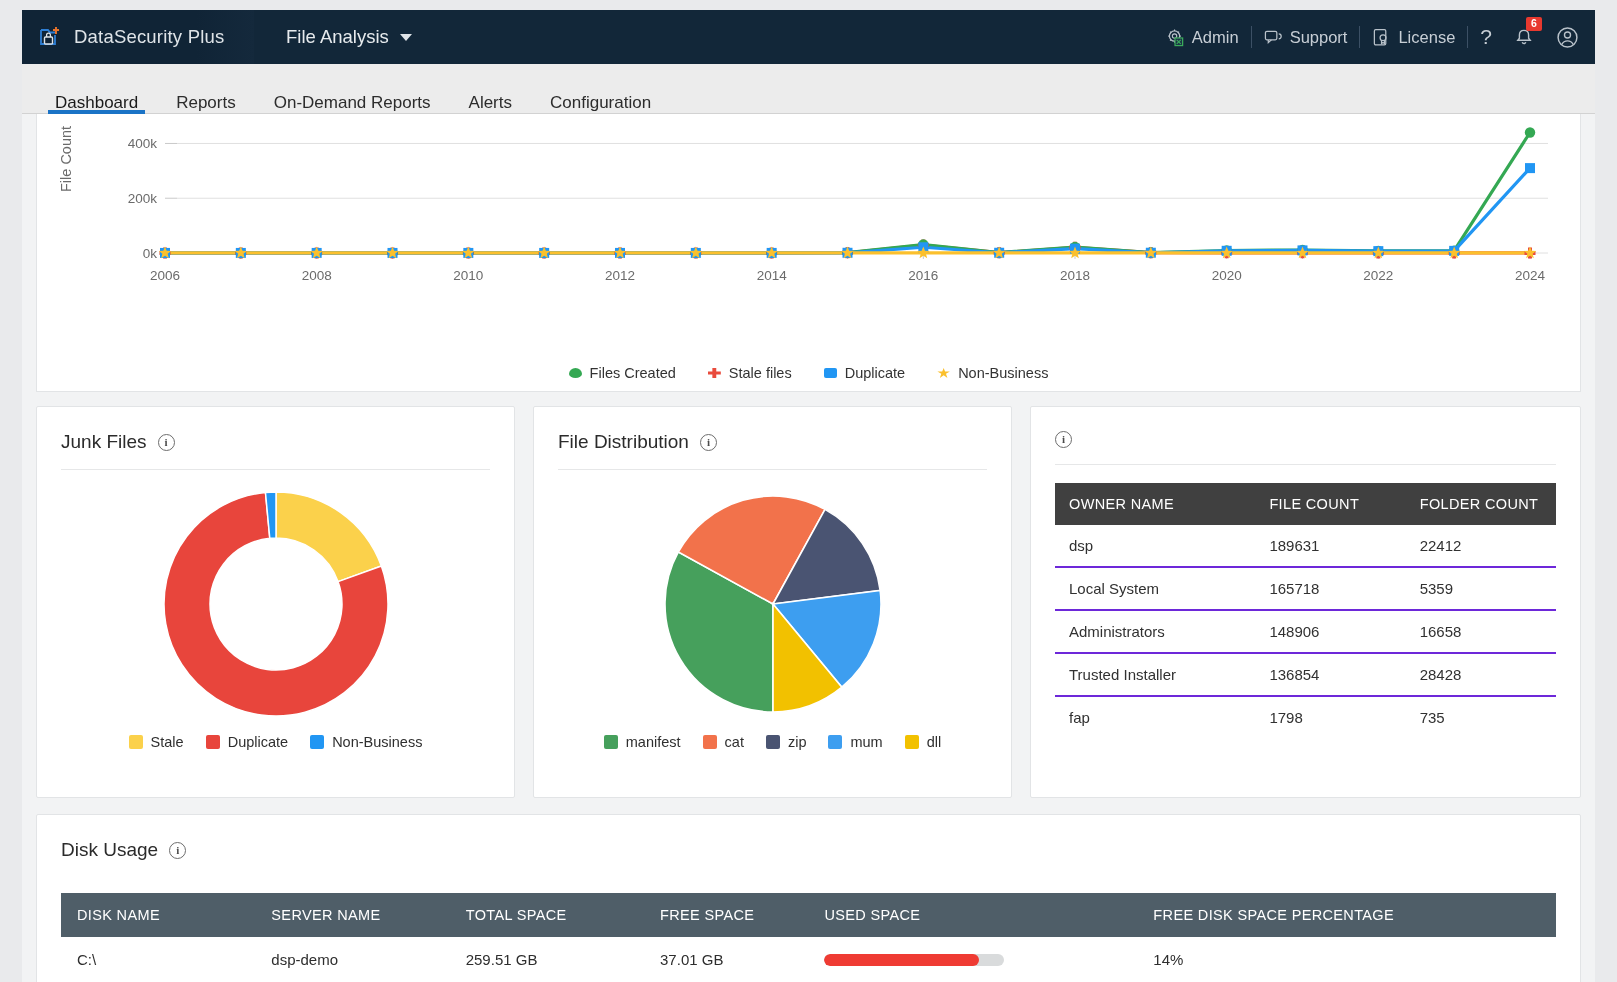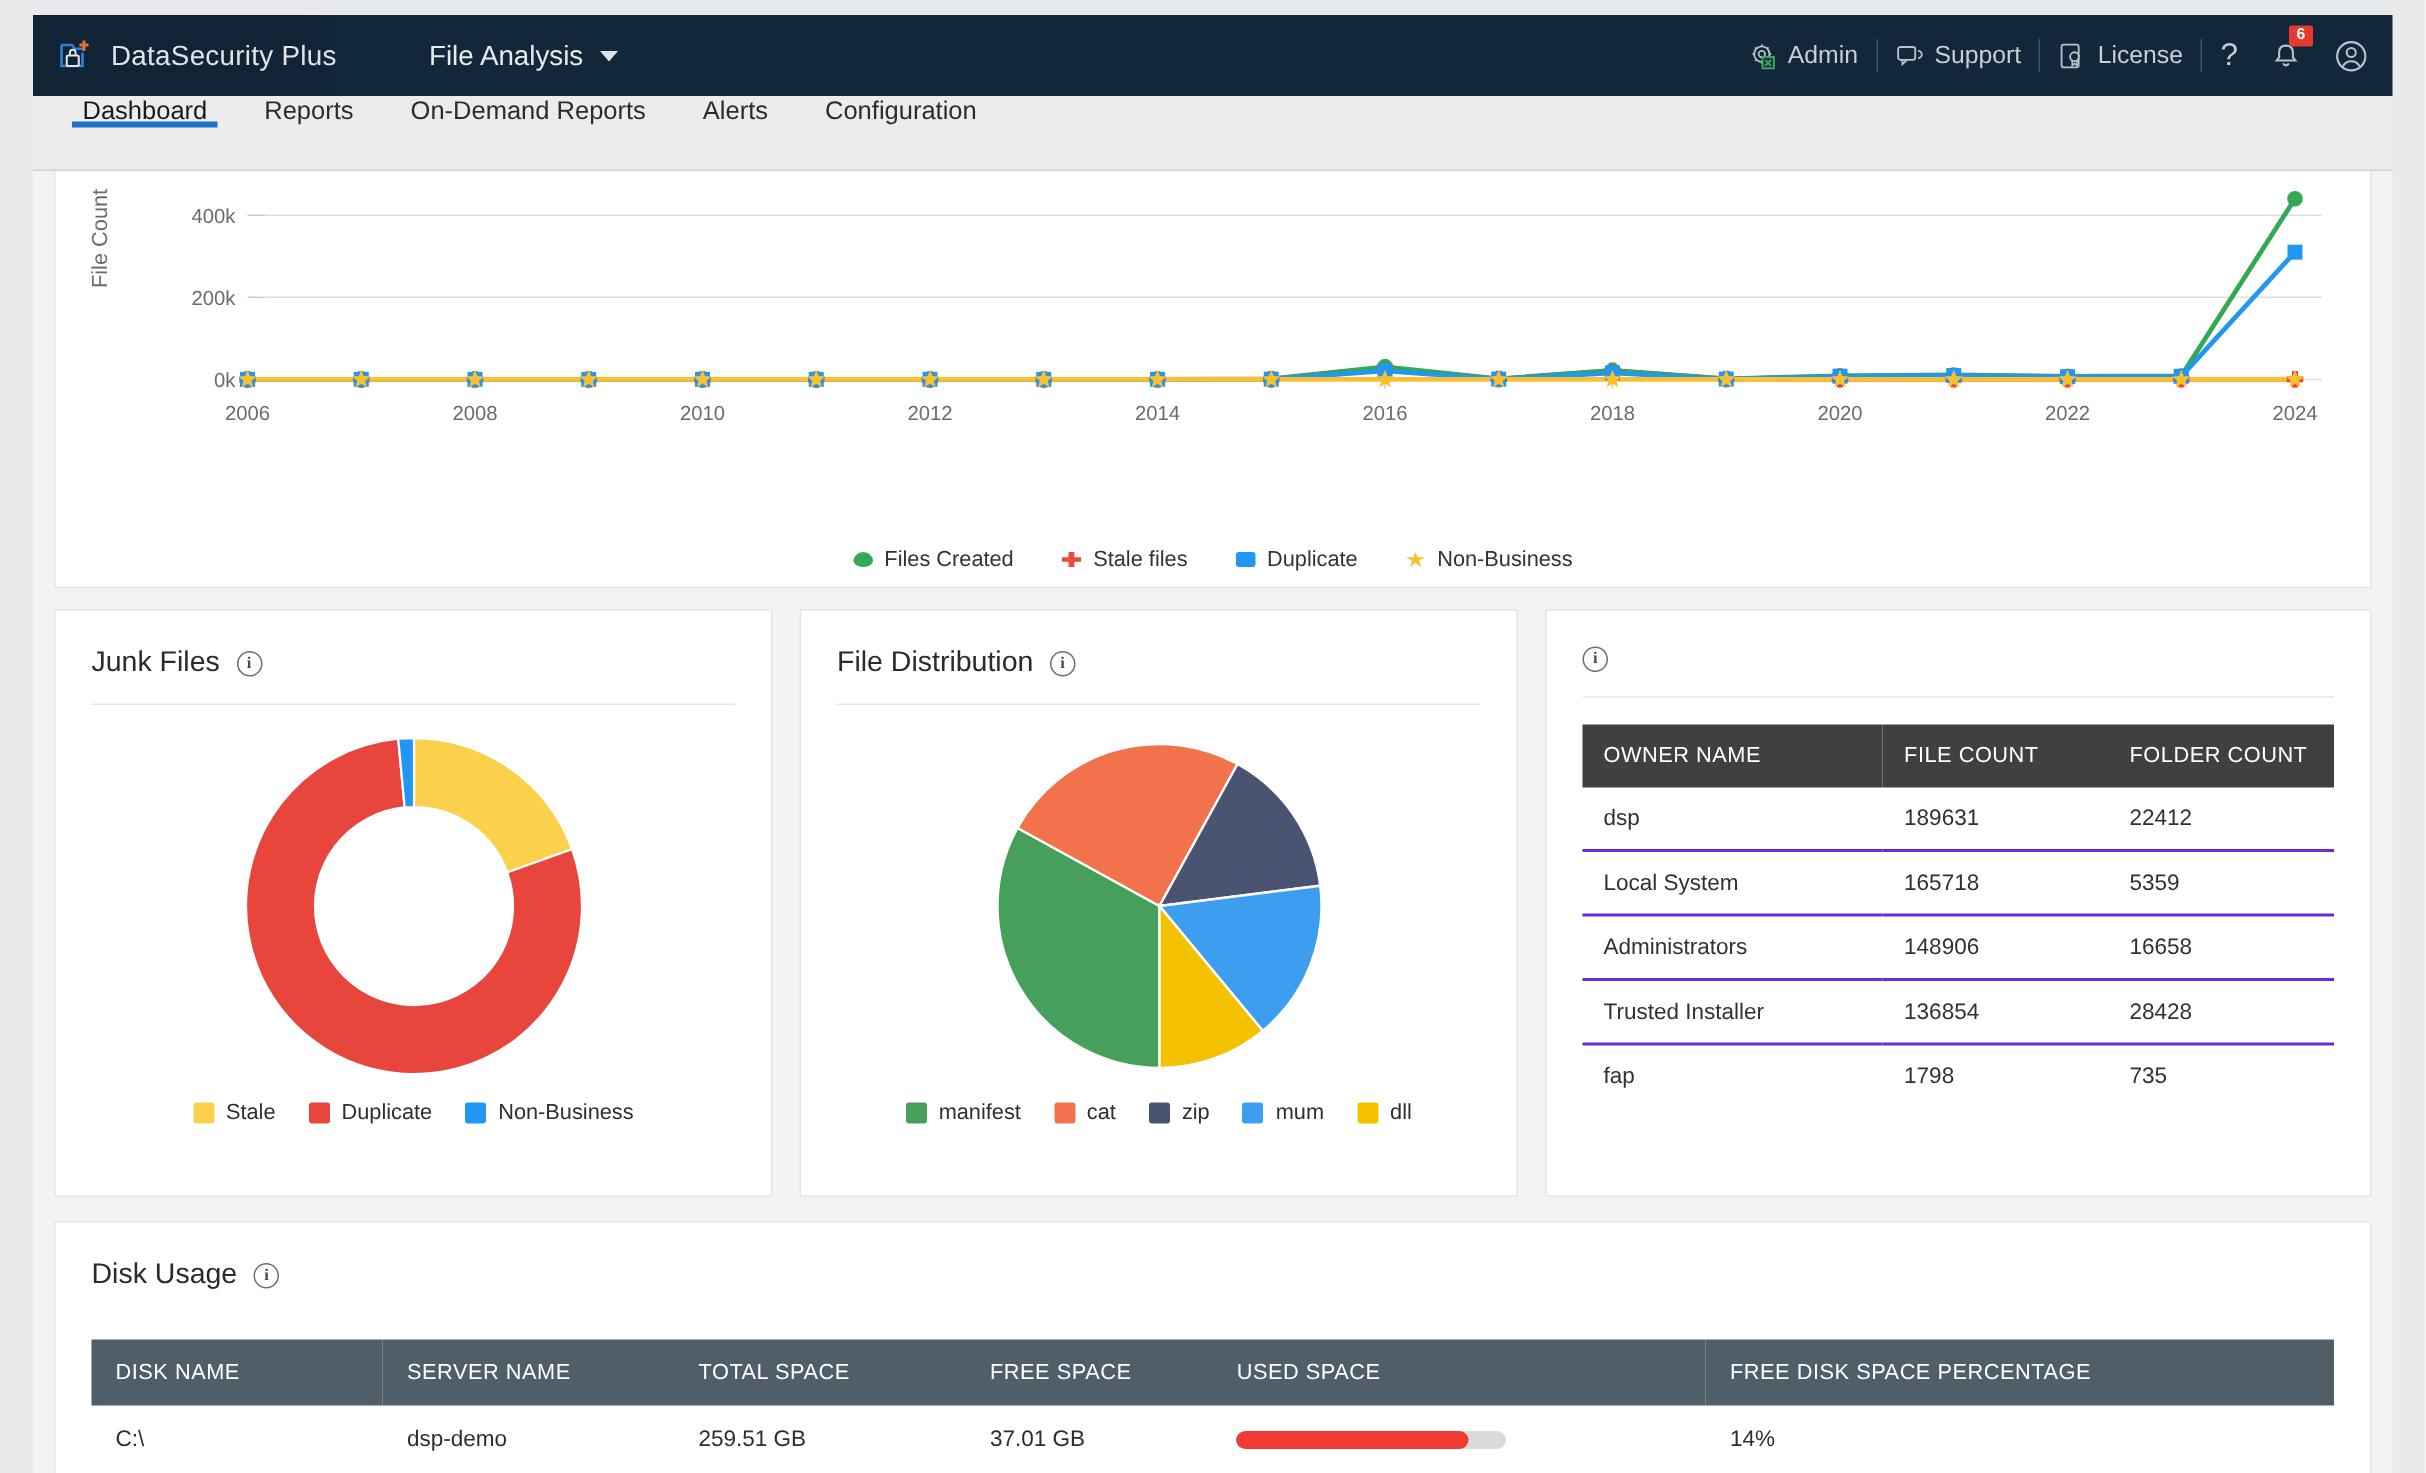--- a/index.html
+++ b/index.html
@@ -58,21 +58,21 @@
     background: #e8392f; color: #fff;
     font-size: 10.5px; line-height: 13px;
     min-width: 16px; height: 14px; text-align: center;
     border-radius: 2px; padding: 0 2px; font-weight: 600;
   }
   
   .navtabs {
     position: absolute; left: 22px; top: 64px; right: 22px; height: 50px;
     background: #ececec;
     border-bottom: 1px solid #d2d2d2;
-    display: flex; align-items: flex-start;
+    display: flex; align-items: flex-end;
     padding-left: 14px;
   }
   .navtab {
     display: flex; align-items: center;
     padding: 0 19px; font-size: 17px; color: #2c2c2c;
     position: relative; cursor: pointer;
   }
   .navtab.active { color: #1a1a1a; }
   .navtab.active::after {
     content: ""; position: absolute; left: 12px; right: 12px; bottom: -1px;

